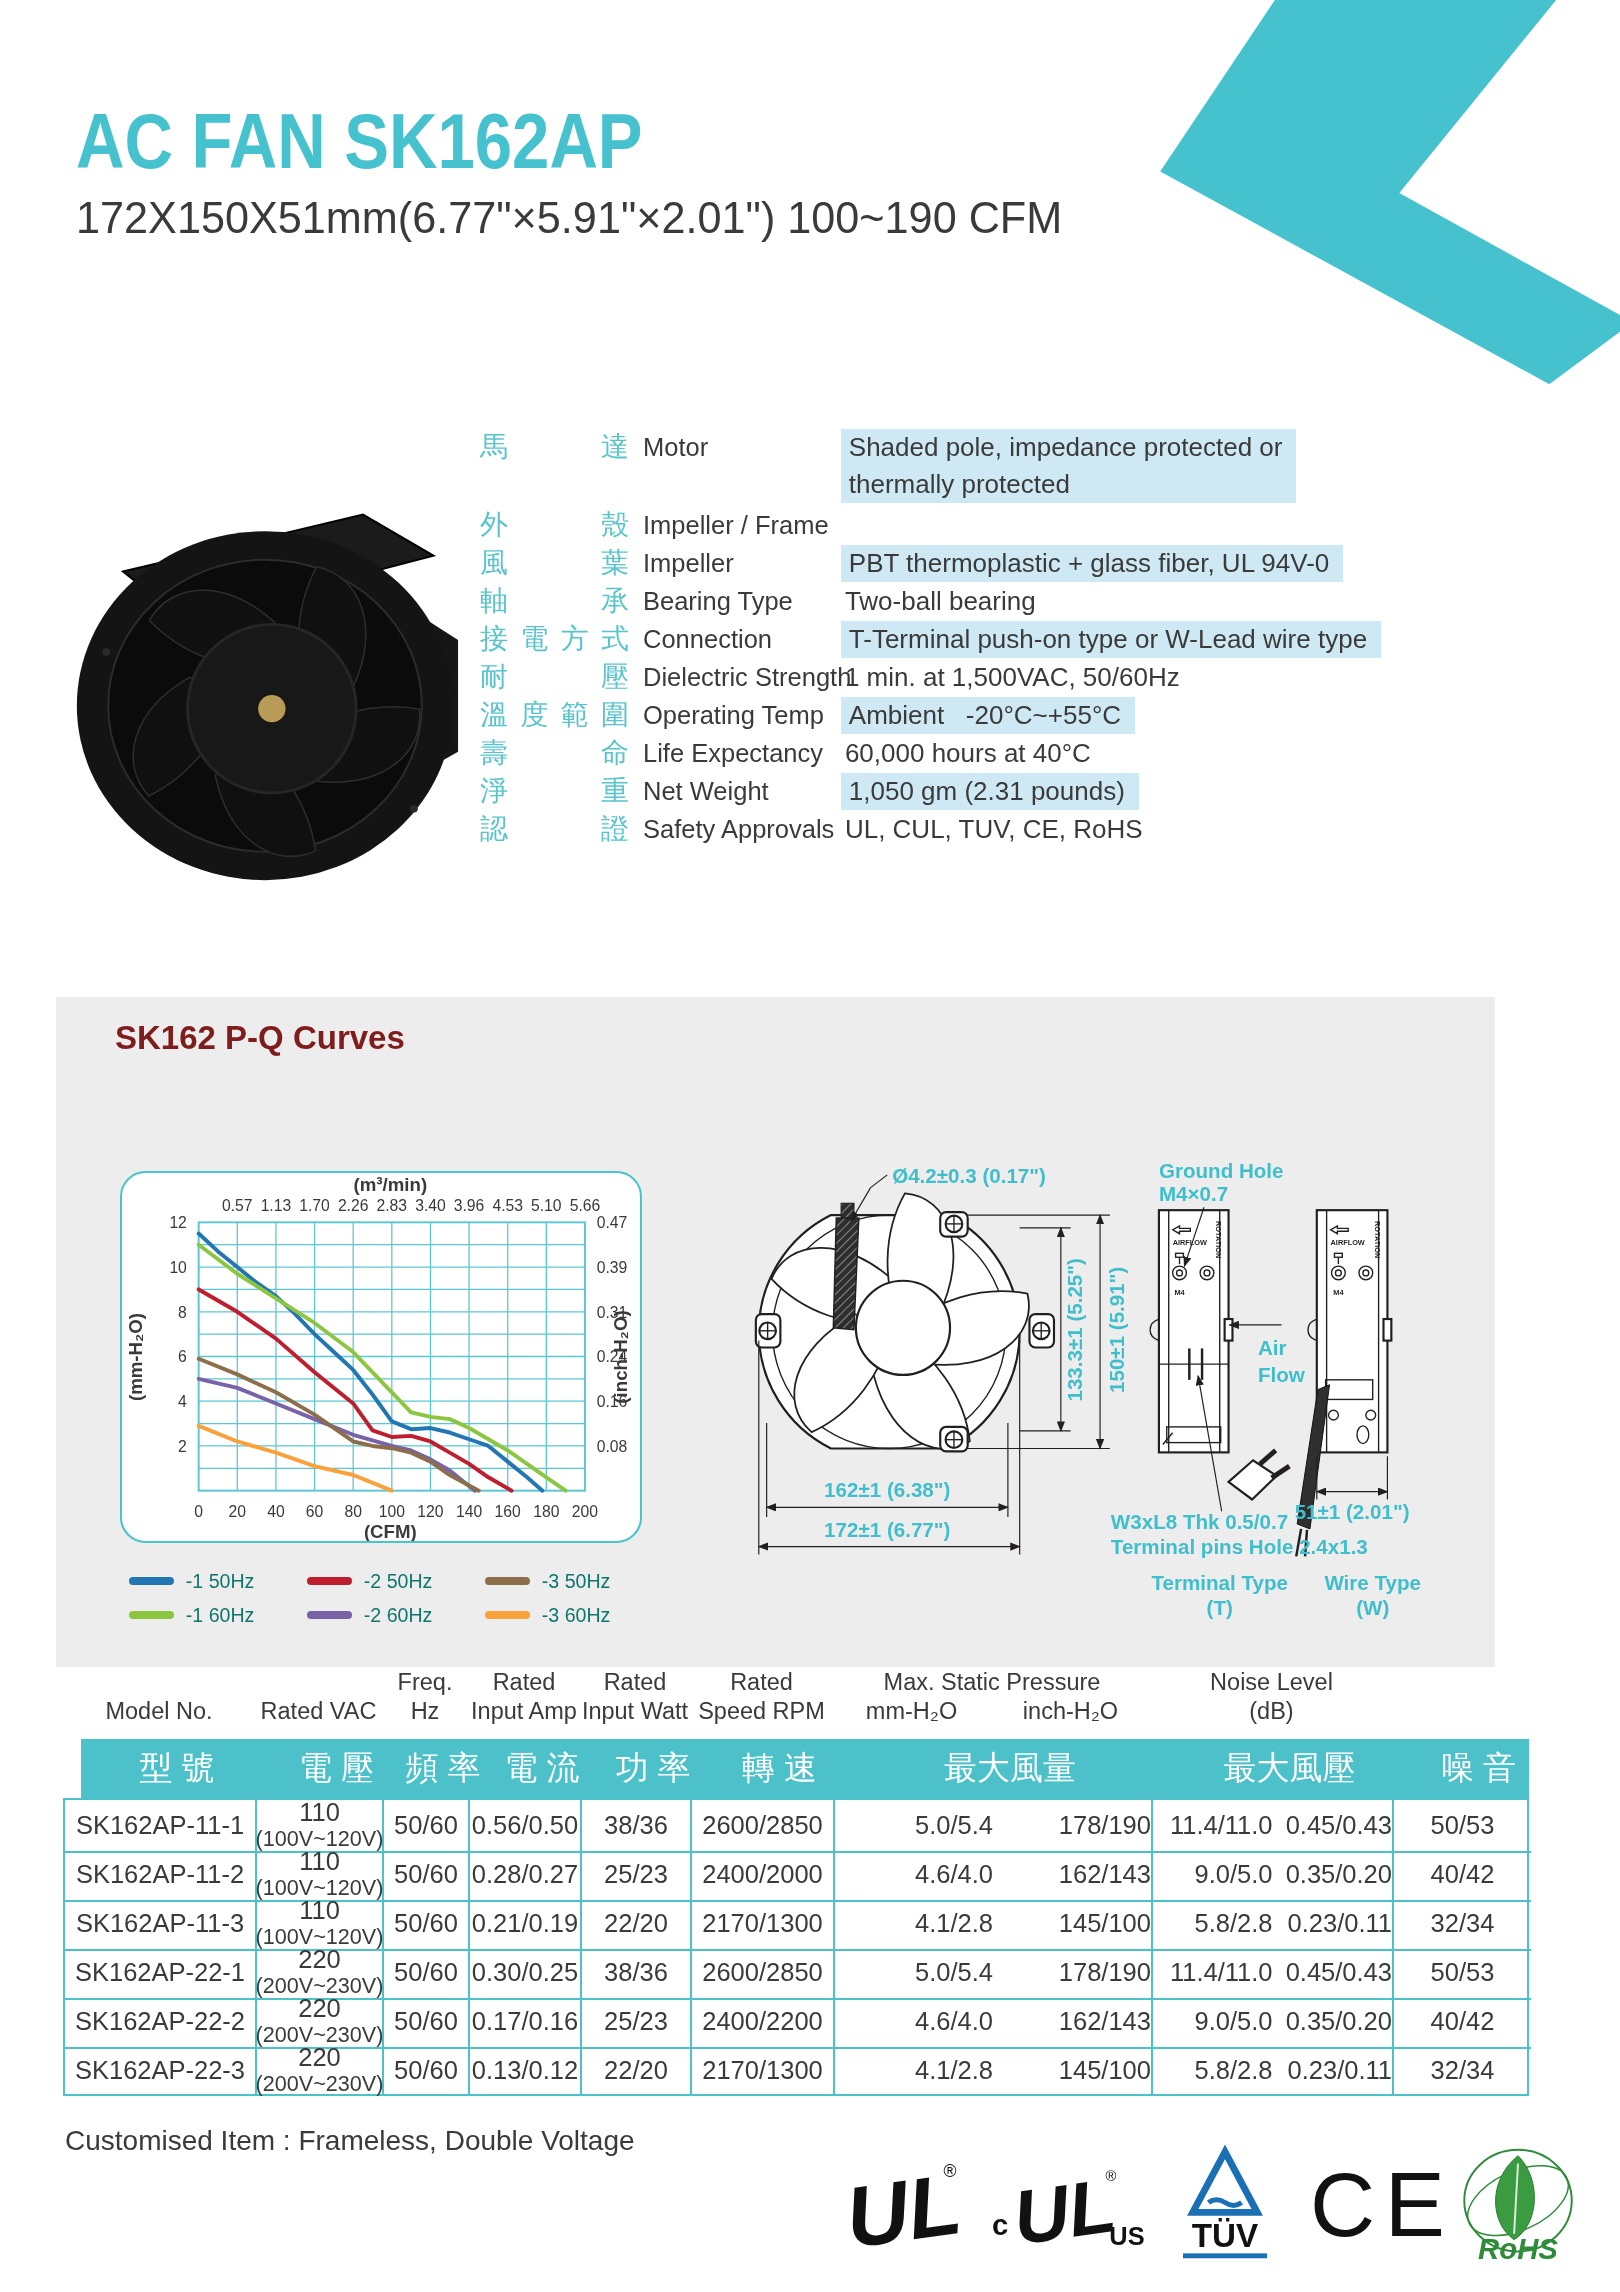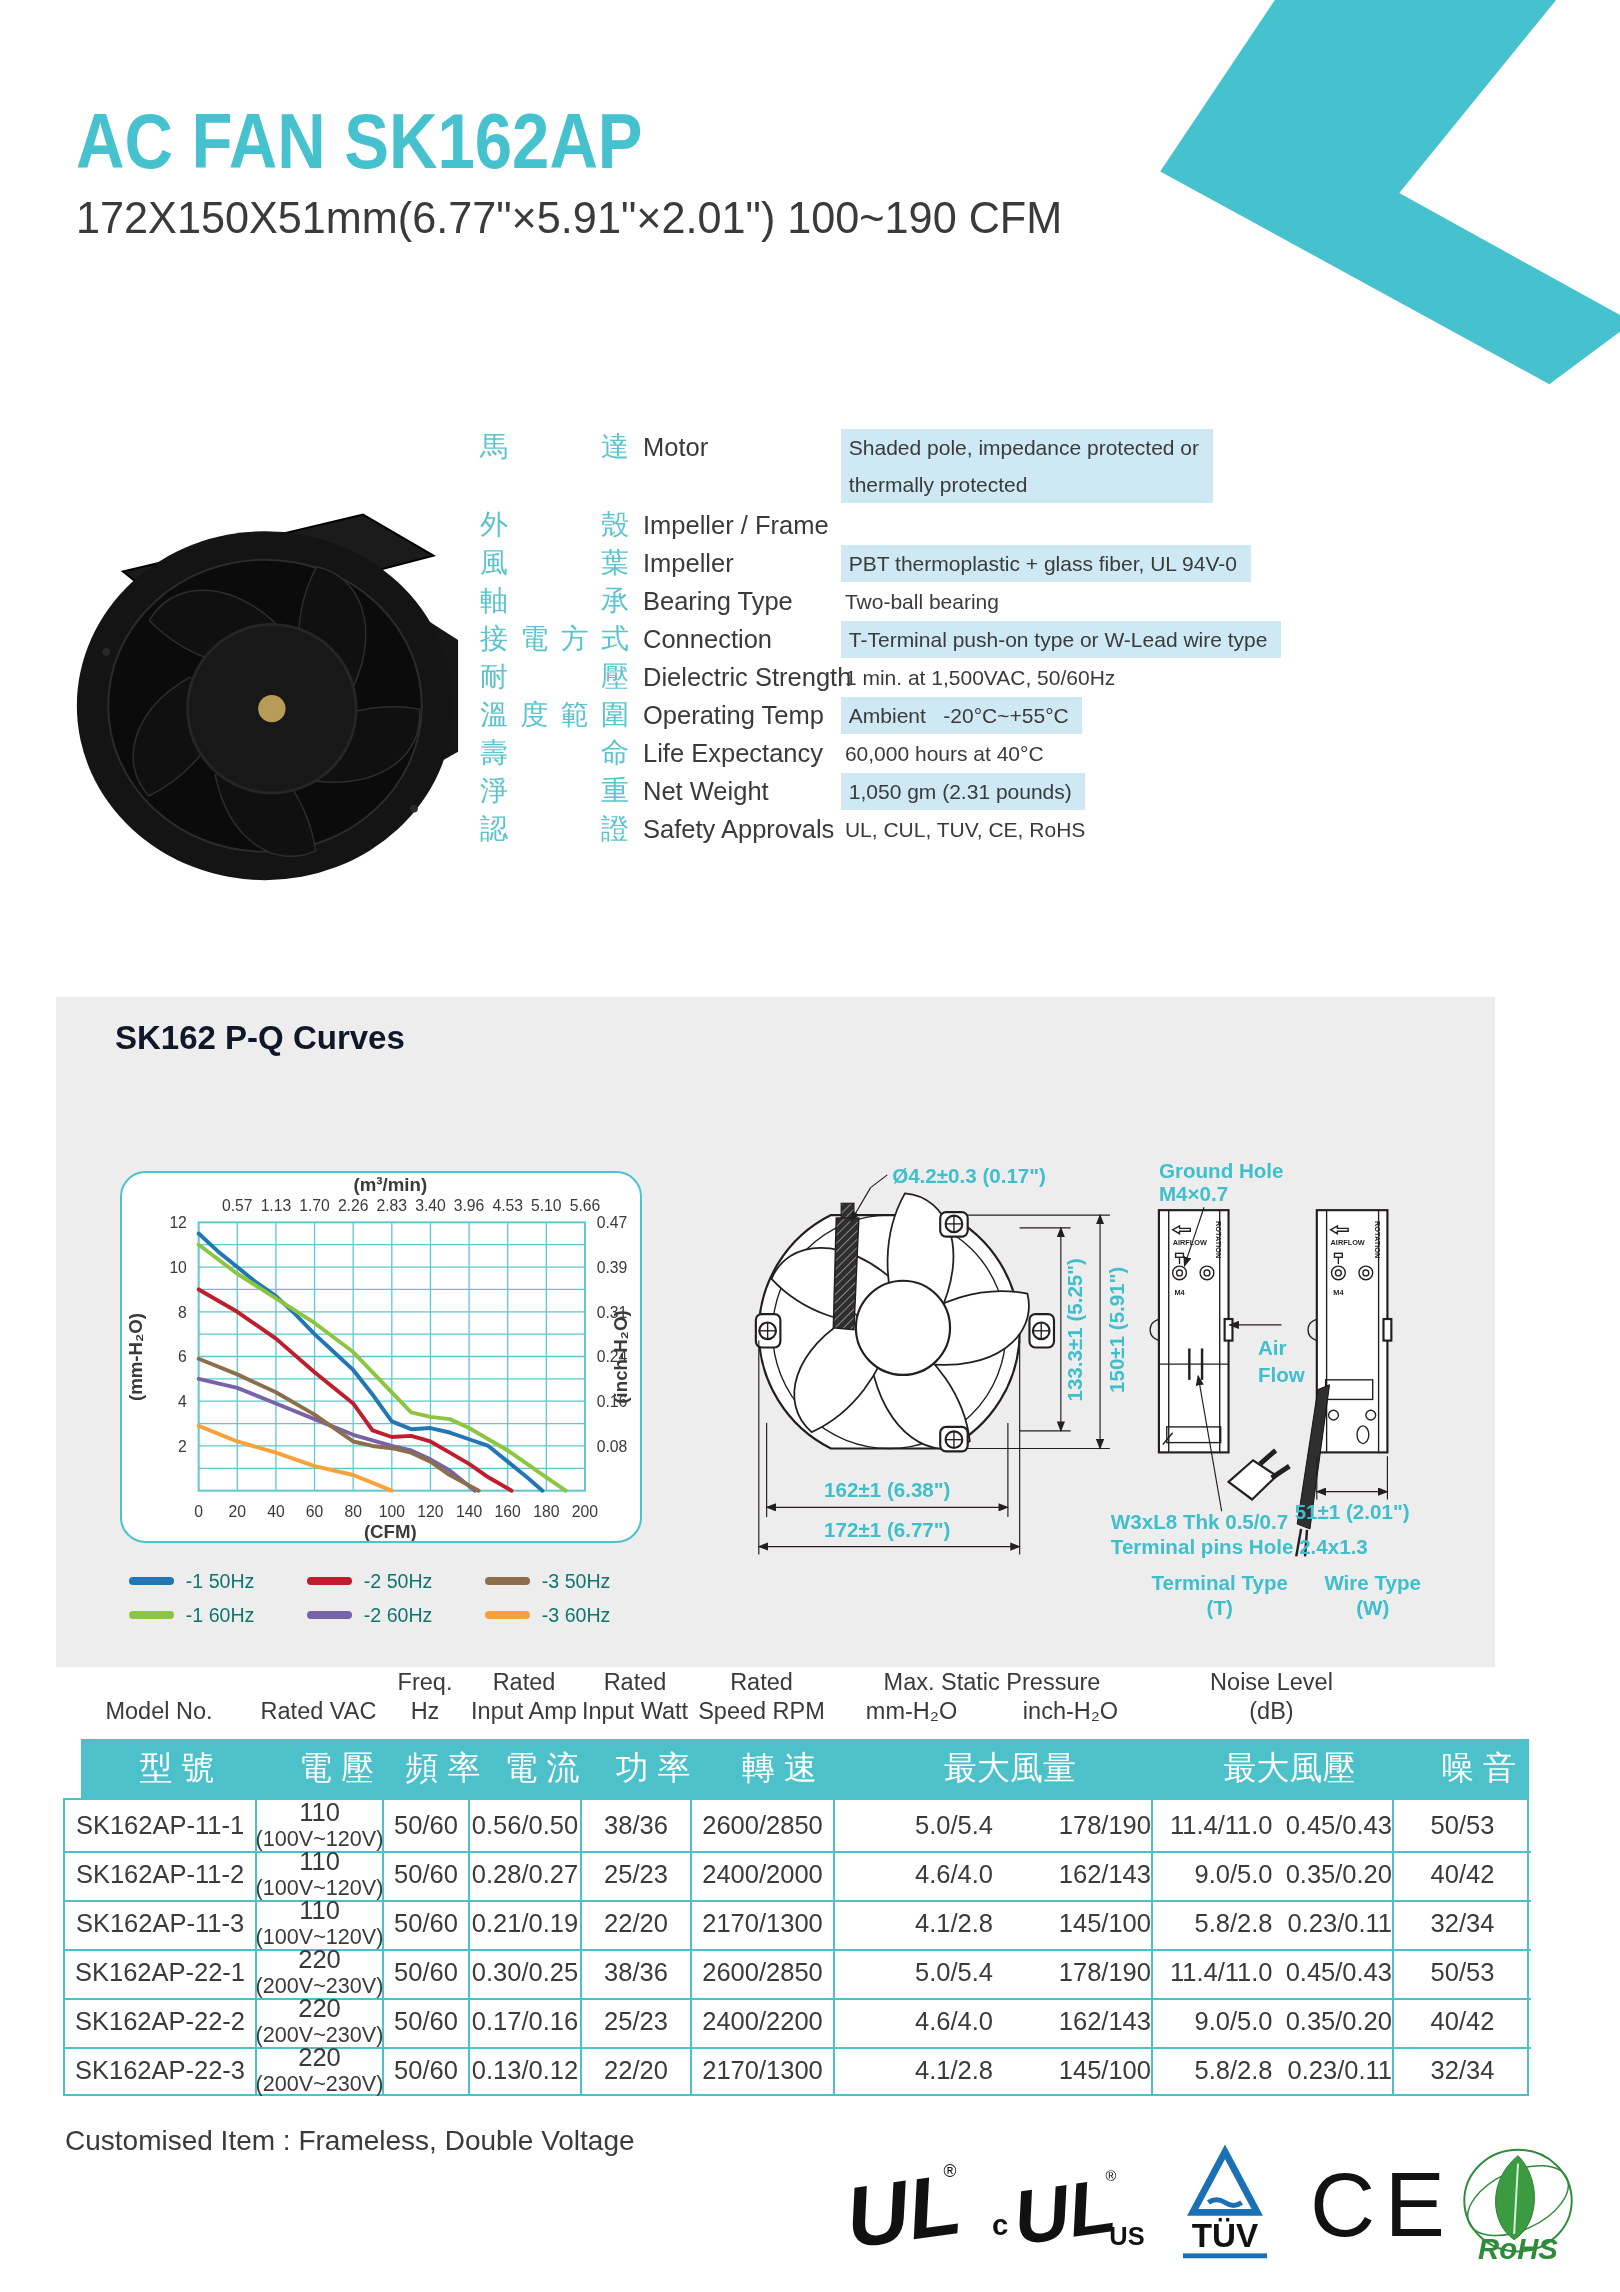--- a/index.html
+++ b/index.html
@@ -11,26 +11,26 @@
          transform:scaleX(.86);transform-origin:left top;white-space:nowrap;letter-spacing:0;}
   .subtitle{position:absolute;left:76px;top:192px;font-size:45px;color:#3a3a3a;
             transform:scaleX(.96);transform-origin:left top;white-space:nowrap;}
   
   .spec-list{position:absolute;left:480px;top:428px;width:1088px;}
   .spec-row{position:relative;height:38px;}
   .spec-row.tall{height:78px;}
   .spec-ch{position:absolute;left:0;top:2.9px;width:149px;display:flex;justify-content:space-between;
            color:#59c4cc;font-size:28px;line-height:32px;}
   .spec-en{position:absolute;left:163px;top:3.9px;width:196px;font-size:25.5px;line-height:31px;white-space:nowrap;}
-  .spec-val{position:absolute;left:361px;top:1px;font-size:21px;line-height:37px;white-space:pre-wrap;padding:0 3.9px;}
+  .spec-val{position:absolute;left:361px;top:1px;font-size:26px;line-height:37px;white-space:pre-wrap;padding:0 3.9px;}
   .spec-val.hl{background:#cfe9f4;padding:0 13.7px 0 7.8px;}
   .spec-val.small{font-size:22.5px;}
   
   .panel{position:absolute;left:56px;top:997px;width:1439px;height:670px;background:#ededee;}
-  .section-title{position:absolute;left:115px;top:1019px;font-size:33px;font-weight:bold;color:#0f172a;white-space:nowrap;}
+  .section-title{position:absolute;left:115px;top:1019px;font-size:33px;font-weight:bold;color:#7f1d1d;white-space:nowrap;}
   
   .chart-card{position:absolute;left:120px;top:1171px;width:522px;height:372px;background:#fff;
               border:2.9px solid #4ac3cd;border-radius:25.5px;box-sizing:border-box;}
   .chart-card svg{display:block;width:100%;height:100%;}
   .axt{font-size:19px;font-weight:bold;fill:#3a3a3a;}
   .tick{font-size:16px;fill:#3a3a3a;}
   
   .legend{position:absolute;left:129px;top:1564px;display:grid;grid-template-columns:178px 178px 157px;grid-auto-rows:34px;}
   .legend-item{display:flex;align-items:center;gap:11.8px;}
   .legend-swatch{width:45px;height:7.8px;border-radius:3.9px;flex:0 0 auto;}

